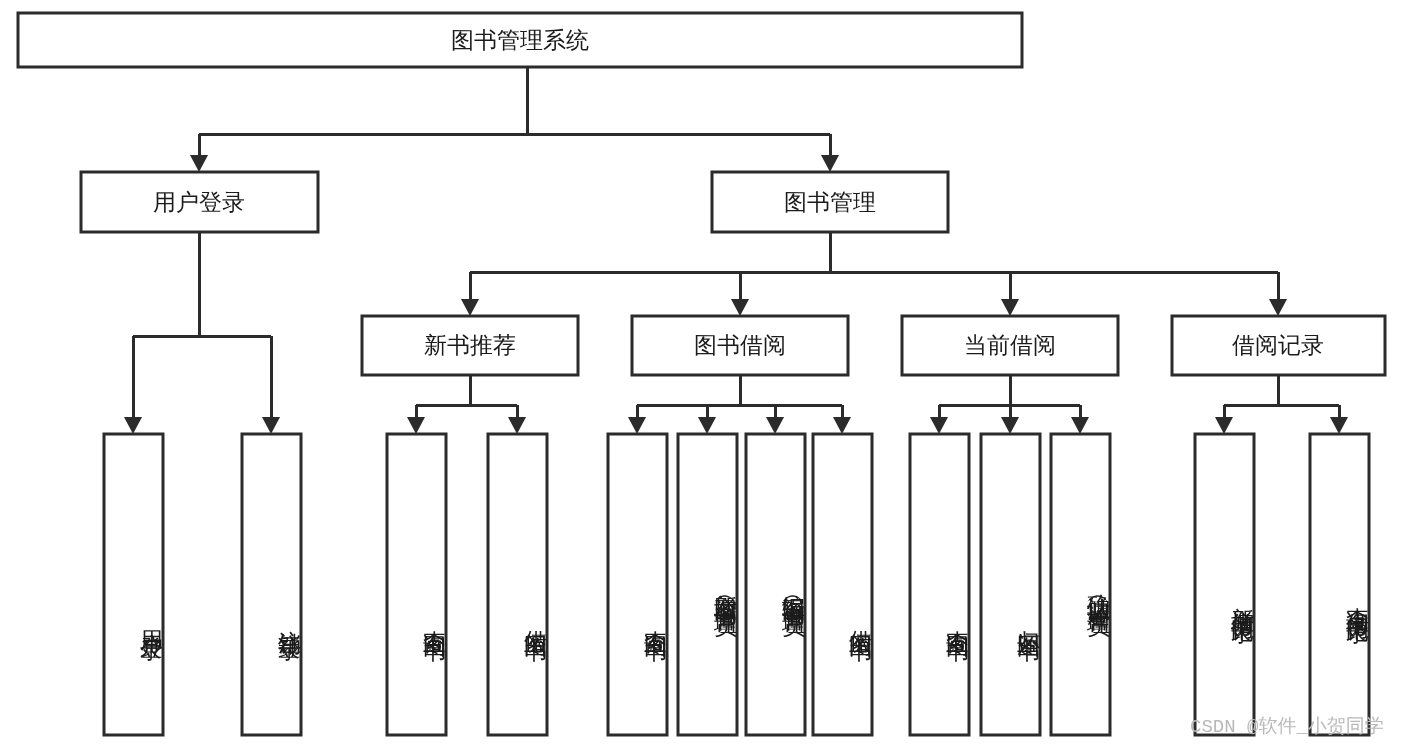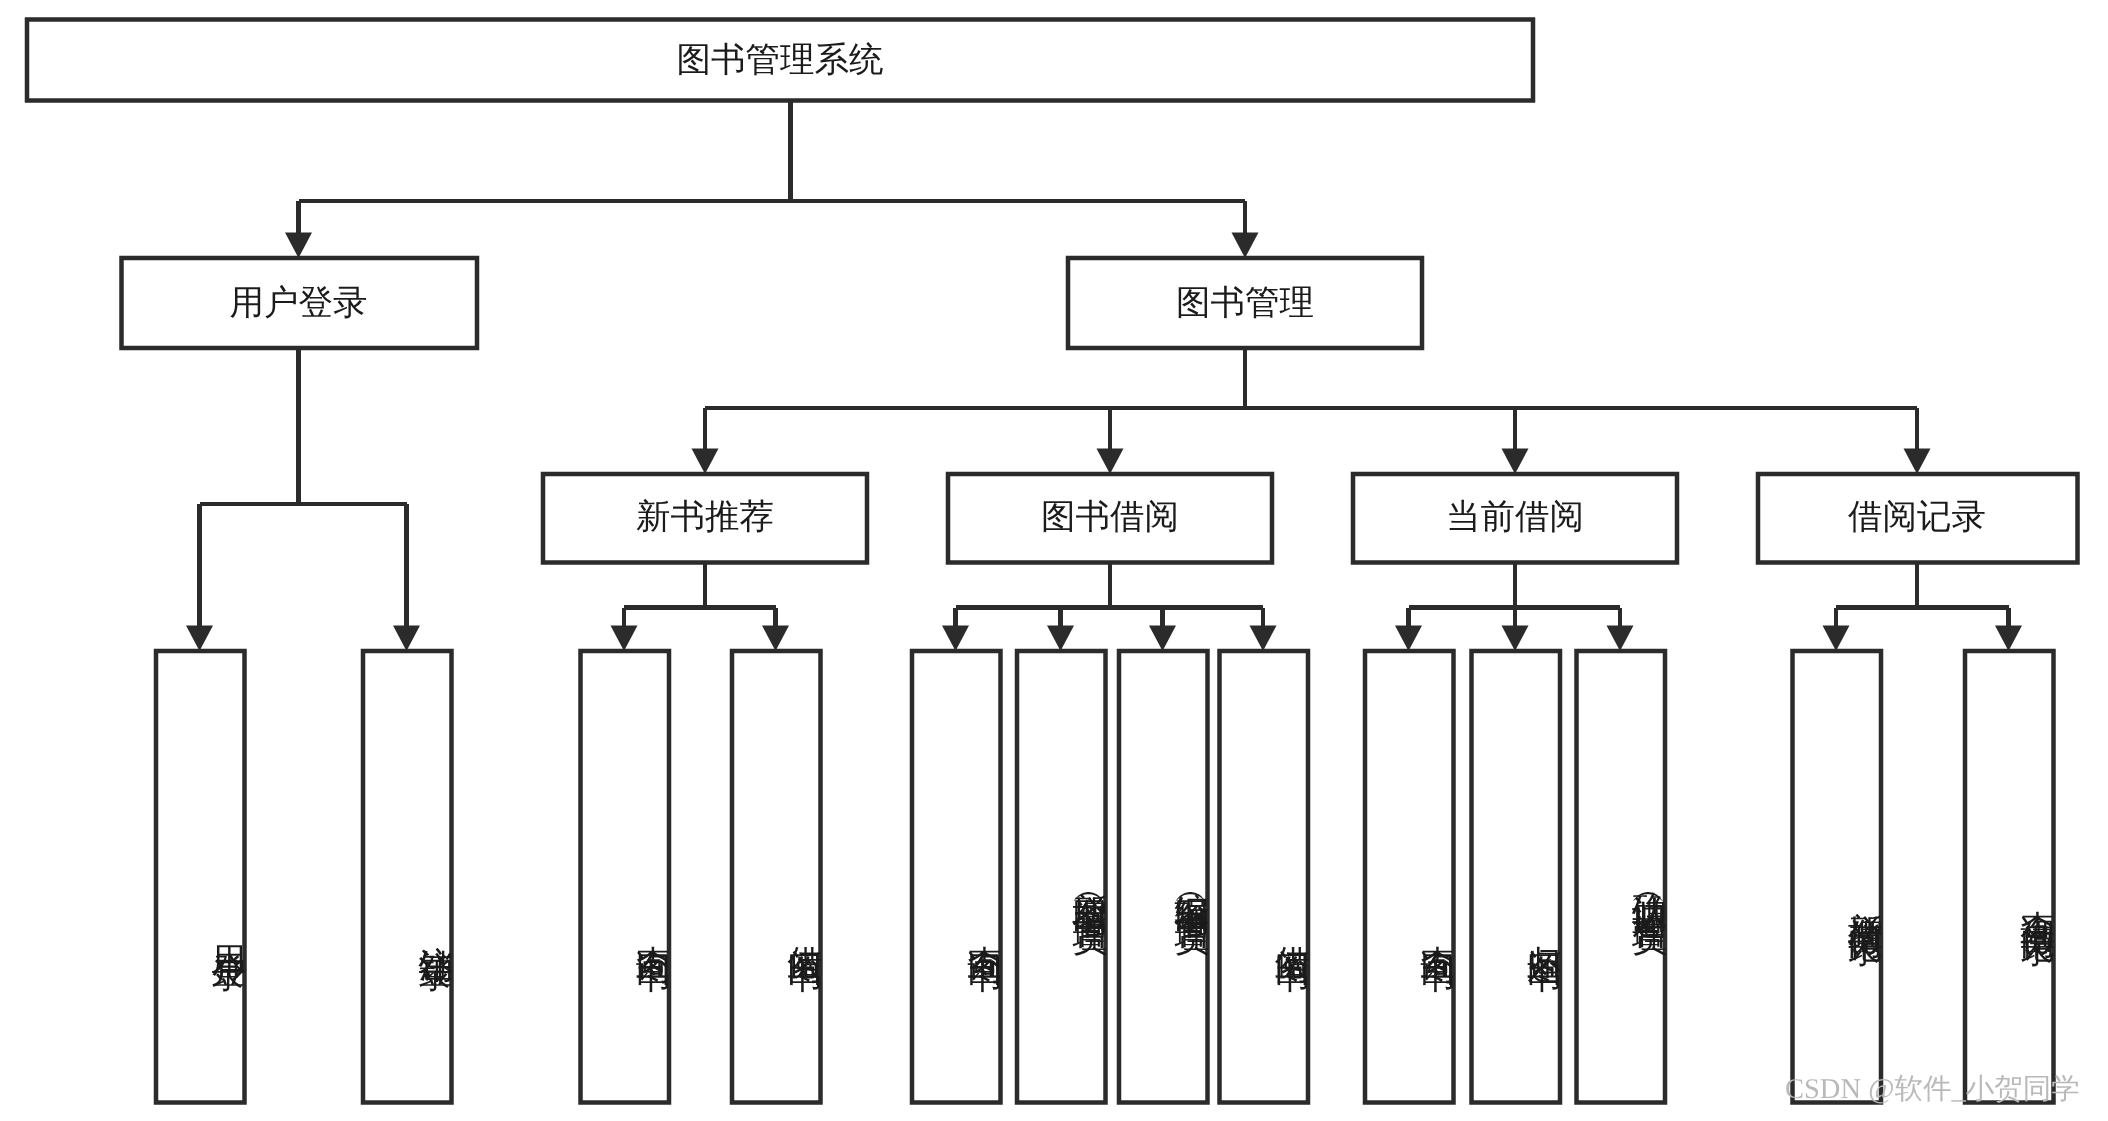--- a/index.html
+++ b/index.html
@@ -61,21 +61,21 @@
     line-height: 1;
     text-align: center;
     white-space: nowrap;
     display: flex;
     align-items: flex-start;
     justify-content: center;
     pointer-events: none;
   }
   .watermark {
     position: absolute;
-    font-family: Liberation Serif, serif;
+    font-family: Liberation Mono, monospace;
     font-size: 19px;
     color: #b9b9b9;
     white-space: nowrap;
     left: 1190px;
     top: 713px;
   }
 </style>
 </head>
 <body>
 

